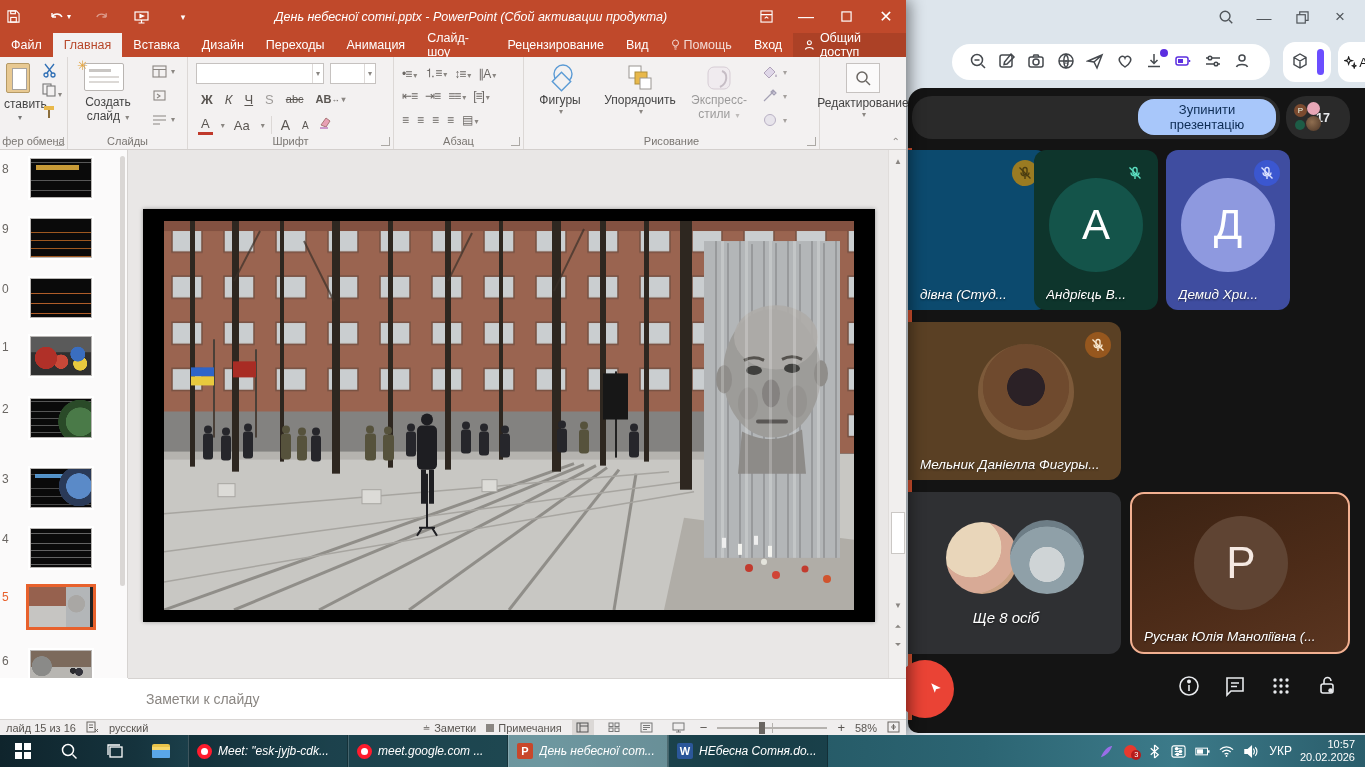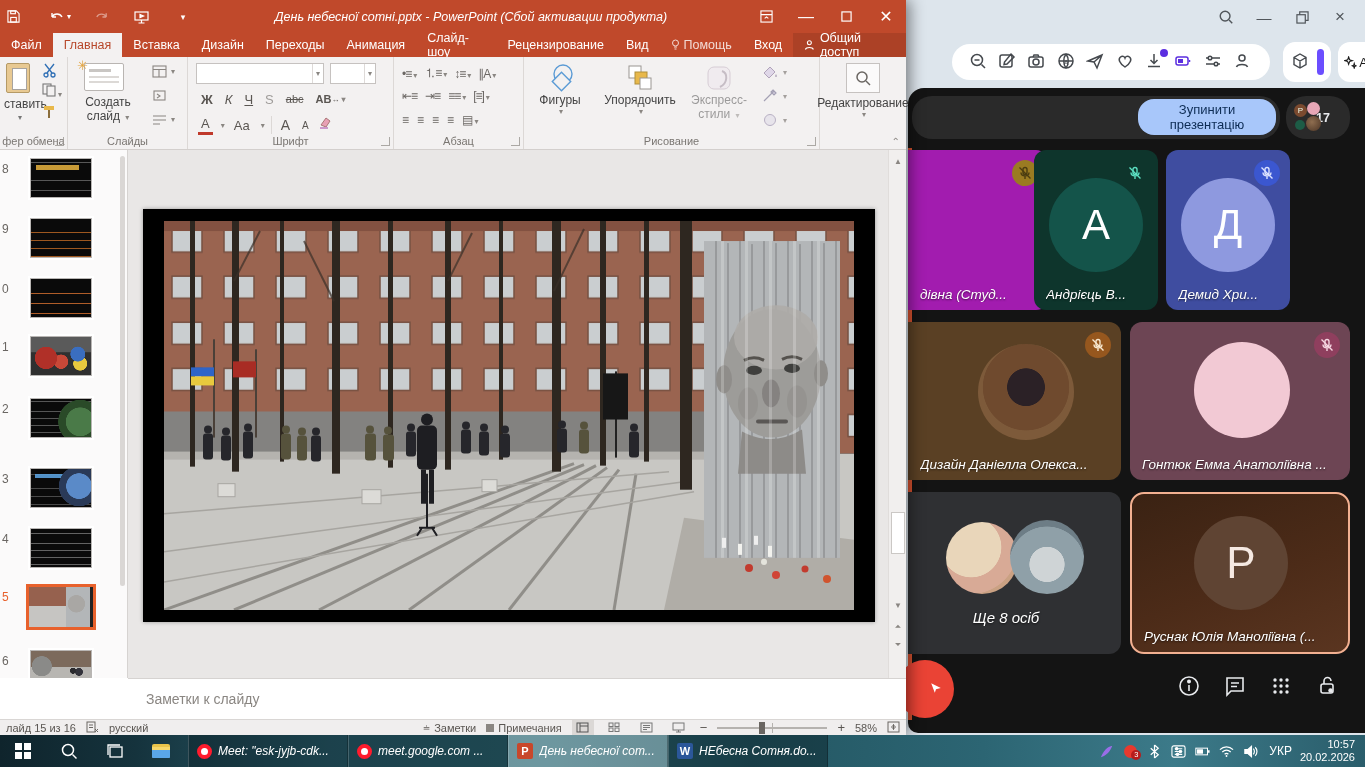--- a/index.html
+++ b/index.html
@@ -186,21 +186,21 @@
     </div>
     <div class="abs fc" style="left:378px;top:8px;width:64px;height:43px;background:#2a2a2a;border-radius:20px;padding-left:6px;">
       <span class="abs" style="left:8px;top:8px;width:13px;height:13px;border-radius:50%;background:#7a4a2f;color:#efe;font-size:8px;text-align:center;line-height:13px;">P</span>
       <span class="abs" style="left:21px;top:6px;width:13px;height:13px;border-radius:50%;background:#e8a7b7;"></span>
       <span class="abs" style="left:9px;top:24px;width:10px;height:10px;border-radius:50%;background:#1d5c46;"></span>
 
       <span class="abs" style="left:20px;top:20px;width:15px;height:15px;border-radius:50%;background:radial-gradient(circle at 40% 40%,#8f6e50,#4b3425);"></span>
       <span style="margin-left:24px;color:#e8eaed;font-size:12.5px;font-weight:bold;">17</span>
     </div>
 
-    <div class="mtile" style="left:0;top:62px;width:140px;height:160px;background:#a21caf;border-radius:0 12px 12px 0;">
+    <div class="mtile" style="left:0;top:62px;width:140px;height:160px;background:#0c4a6e;border-radius:0 12px 12px 0;">
       <div class="micbadge" style="background:#9a7b22;">
           <svg viewBox="0 0 14 14" fill="none" stroke="#4a3c10" stroke-width="1.4">
             <rect x="5" y="1.5" width="4" height="7" rx="2"></rect>
             <path d="M3 6.5 C3 11 11 11 11 6.5 M7 10.5 V13 M1.5 1.5 L12.5 12.5"></path>
           </svg>
         </div>
       <div class="mlabel ell">дівна (Студ...</div>
     </div>
     <div class="mtile" style="left:126px;top:62px;width:124px;height:160px;background:#0e352c;">
       <div class="micbadge">
@@ -224,31 +224,21 @@
     </div>
 
     <div class="mtile" style="left:0;top:234px;width:213px;height:158px;background:#5a4024;border-radius:0 12px 12px 0;">
       <div class="micbadge" style="background:#96571e;">
           <svg viewBox="0 0 14 14" fill="none" stroke="#f8e8d0" stroke-width="1.4">
             <rect x="5" y="1.5" width="4" height="7" rx="2"></rect>
             <path d="M3 6.5 C3 11 11 11 11 6.5 M7 10.5 V13 M1.5 1.5 L12.5 12.5"></path>
           </svg>
         </div>
       <div class="avcirc" style="left:70px;top:22px;width:96px;height:96px;background:radial-gradient(circle at 50% 45%,#2b2126 0 26%,#6f4a2e 27% 60%,#7d5a3a 61% 100%);"></div>
-      <div class="mlabel ell">Дизайн Даніелла Олекса...</div>
-    </div>
-    <div class="mtile" style="left:222px;top:234px;width:220px;height:158px;background:#6d4554;">
-      <div class="micbadge" style="background:#8f3f5e;">
-          <svg viewBox="0 0 14 14" fill="none" stroke="#f6d7e2" stroke-width="1.4">
-            <rect x="5" y="1.5" width="4" height="7" rx="2"></rect>
-            <path d="M3 6.5 C3 11 11 11 11 6.5 M7 10.5 V13 M1.5 1.5 L12.5 12.5"></path>
-          </svg>
-        </div>
-      <div class="avcirc" style="left:64px;top:20px;width:96px;height:96px;background:#f2c9d4;"></div>
-      <div class="mlabel ell">Гонтюк Емма Анатоліївна ...</div>
+      <div class="mlabel ell">Мельник Даніелла Фигуры...</div>
     </div>
 
     <div class="mtile" style="left:0;top:404px;width:213px;height:162px;background:#2f3033;border-radius:0 12px 12px 0;">
       <div class="avcirc" style="left:38px;top:30px;width:72px;height:72px;background:radial-gradient(circle at 35% 35%,#e9d6ba 0 45%,#d8aa96 46% 70%,#caa183 71% 100%);"></div>
       <div class="avcirc" style="left:102px;top:28px;width:74px;height:74px;background:radial-gradient(circle at 50% 60%,#cfd4d6 0 30%,#8fa0a8 31% 65%,#6d7d86 66% 100%);"></div>
       <div class="mlabel ell" style="left:0;right:2px;bottom:28px;text-align:center;font-size:15px;">Ще 8 осіб</div>
     </div>
     <div class="mtile" style="left:222px;top:404px;width:220px;height:162px;background:linear-gradient(160deg,#3a2213 0%,#4c2b18 55%,#5a3520 100%);border:2px solid #f2b091;border-radius:14px;">
       <div class="avcirc" style="left:62px;top:22px;width:94px;height:94px;background:#5f4433;font-size:44px;color:#f5e9e2;">Р</div>
       <div class="mlabel ell">Руснак Юлія Маноліївна (...</div>

